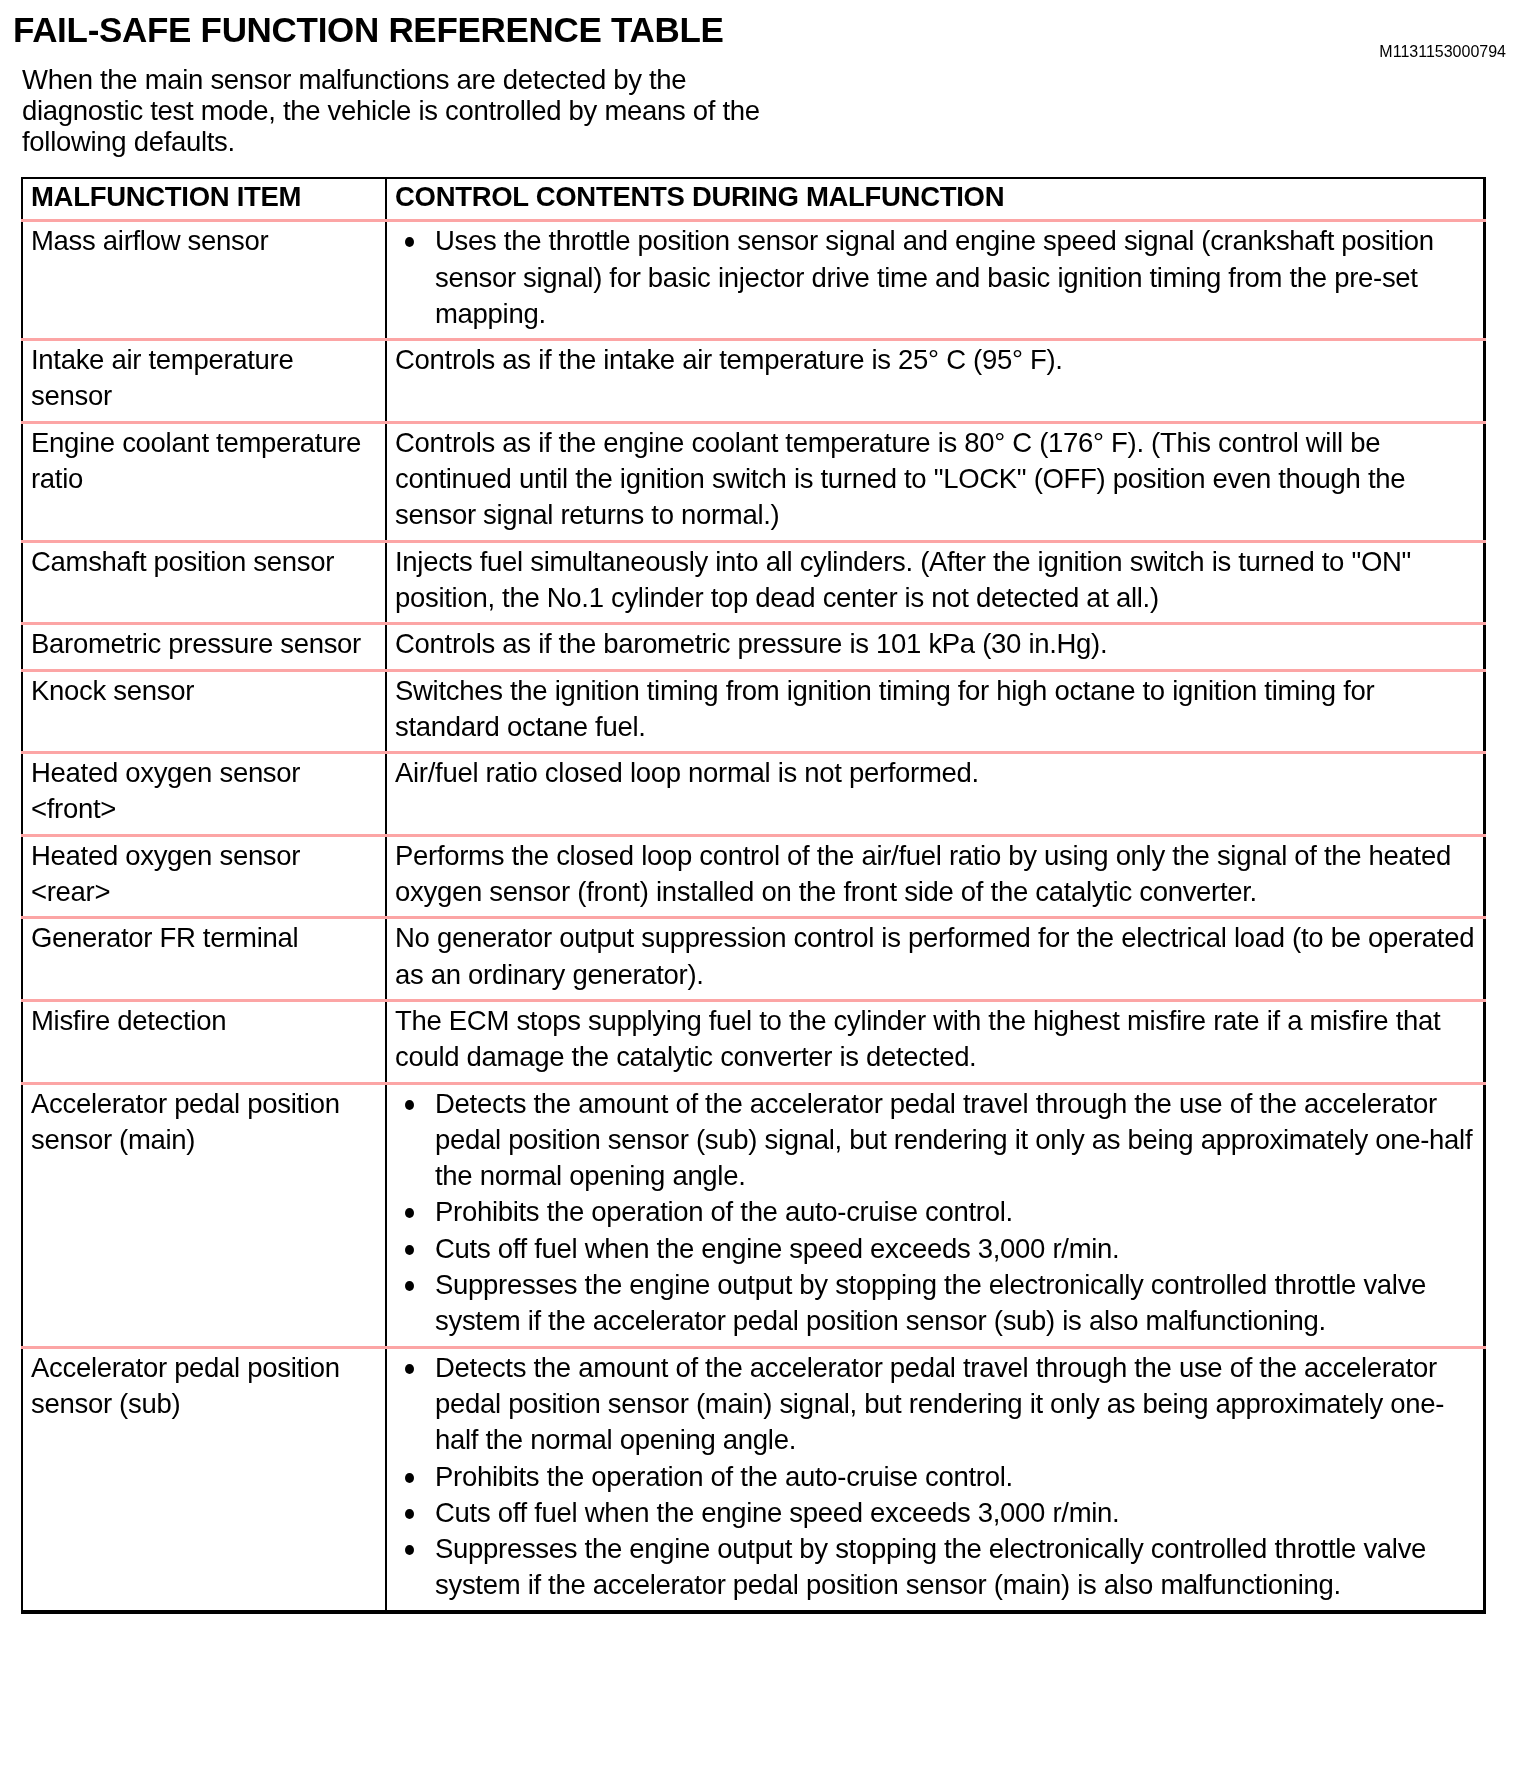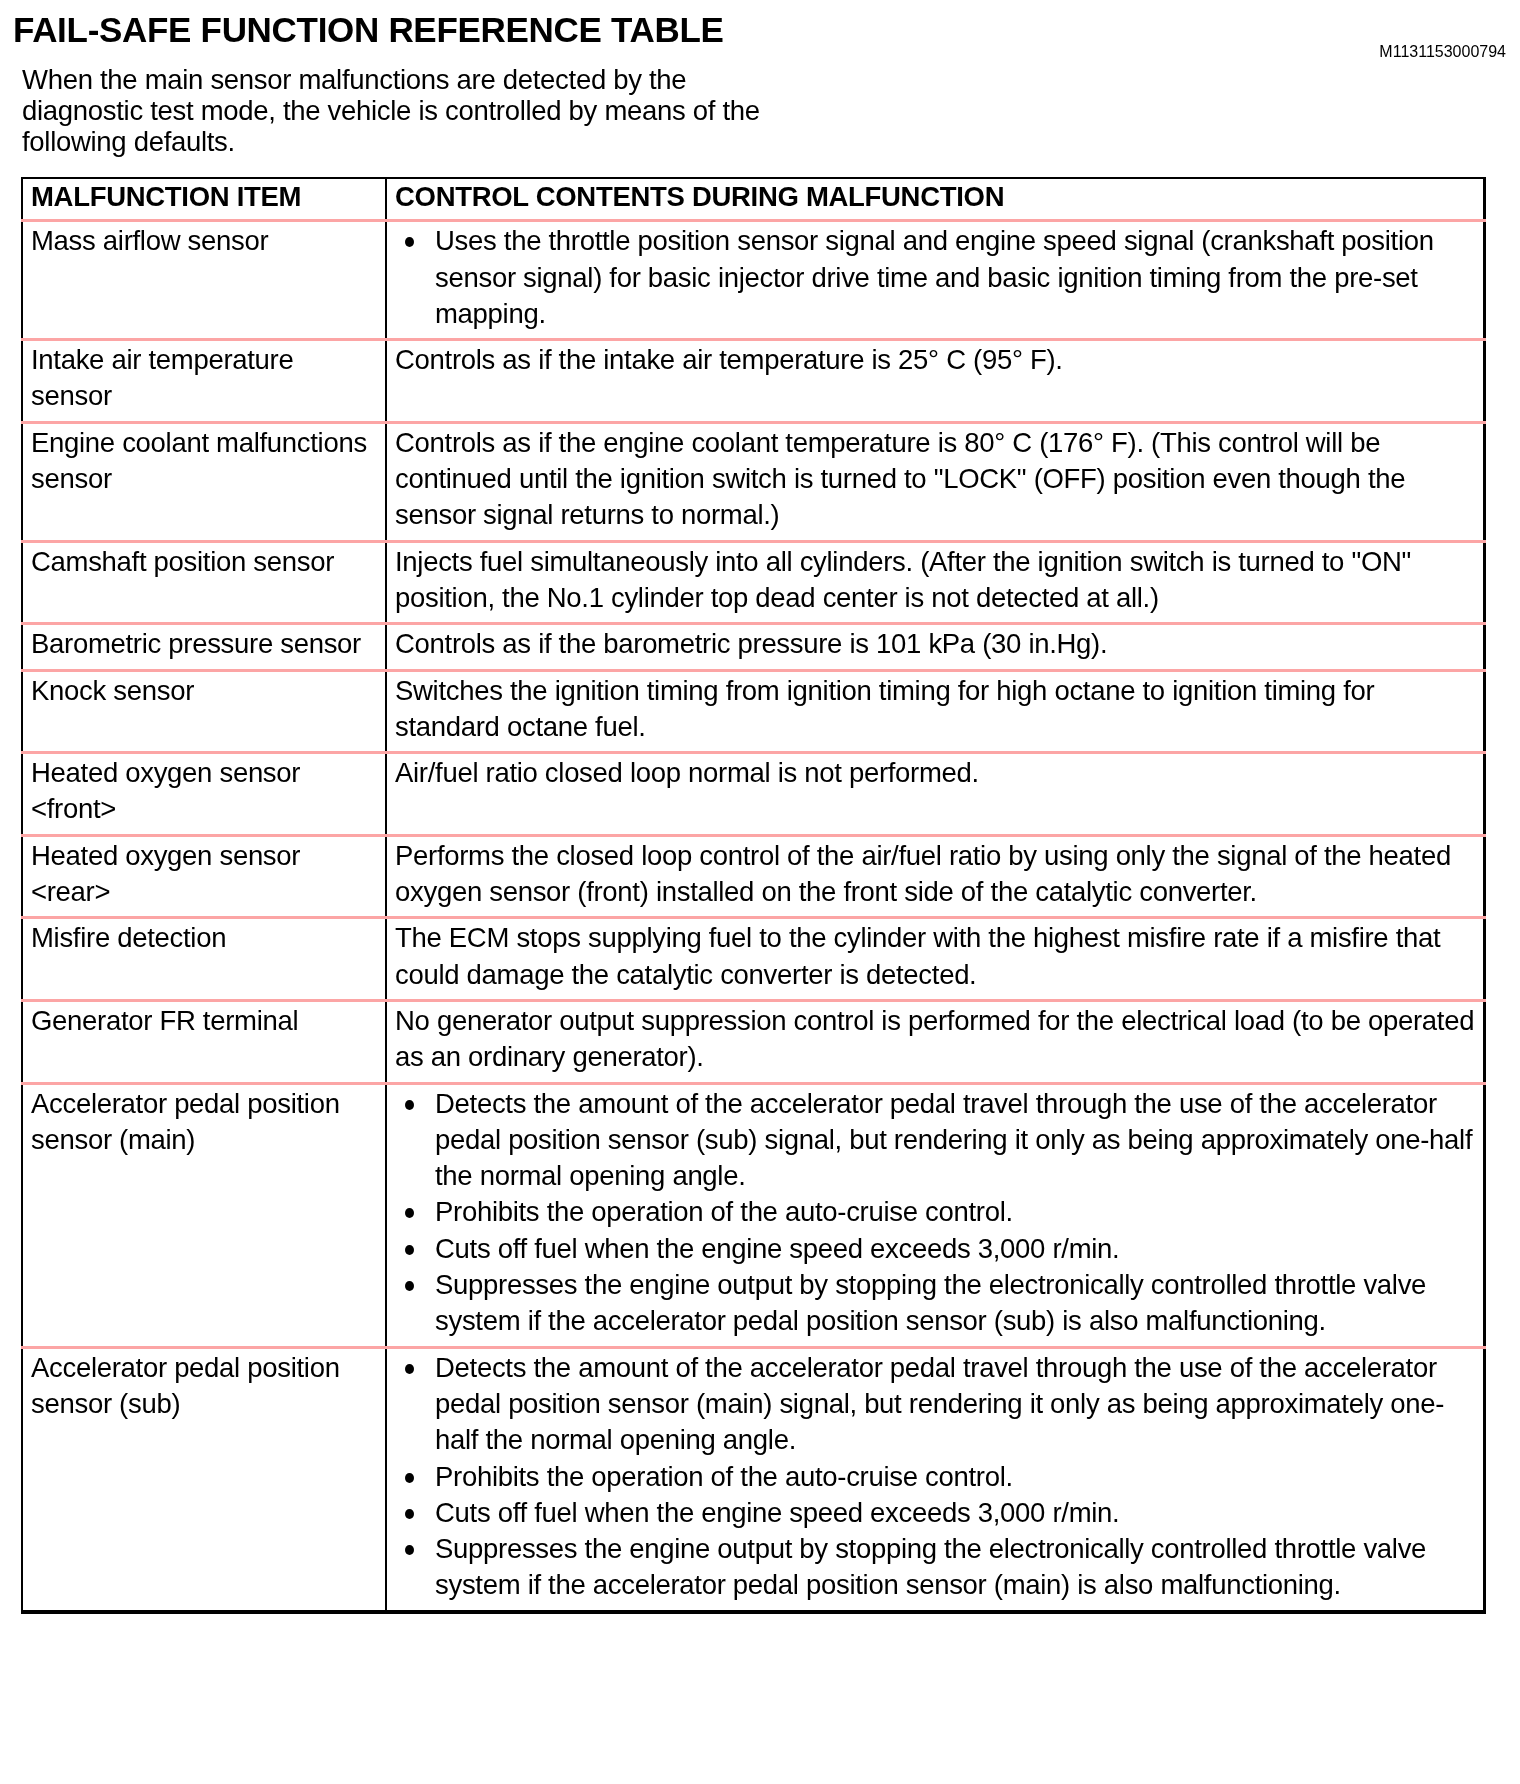--- a/index.html
+++ b/index.html
@@ -114,21 +114,21 @@
           <ul class="bullets">
             <li><span class="bullet-icon"></span><span>Uses the throttle position sensor signal and engine speed signal (crankshaft position sensor signal) for basic injector drive time and basic ignition timing from the pre-set mapping.</span></li>
           </ul>
         </td>
       </tr>
       <tr class="row">
         <td>Intake air temperature sensor</td>
         <td><span>Controls as if the intake air temperature is 25° C (95° F).</span></td>
       </tr>
       <tr class="row">
-        <td>Engine coolant malfunctions sensor</td>
+        <td>Engine coolant temperature ratio</td>
         <td><span>Controls as if the engine coolant temperature is 80° C (176° F). (This control will be continued until the ignition switch is turned to "LOCK" (OFF) position even though the sensor signal returns to normal.)</span></td>
       </tr>
       <tr class="row">
         <td>Camshaft position sensor</td>
         <td><span>Injects fuel simultaneously into all cylinders. (After the ignition switch is turned to "ON" position, the No.1 cylinder top dead center is not detected at all.)</span></td>
       </tr>
       <tr class="row">
         <td>Barometric pressure sensor</td>
         <td><span>Controls as if the barometric pressure is 101 kPa (30 in.Hg).</span></td>
       </tr>
@@ -138,26 +138,26 @@
       </tr>
       <tr class="row">
         <td>Heated oxygen sensor &lt;front&gt;</td>
         <td><span>Air/fuel ratio closed loop normal is not performed.</span></td>
       </tr>
       <tr class="row">
         <td>Heated oxygen sensor &lt;rear&gt;</td>
         <td><span>Performs the closed loop control of the air/fuel ratio by using only the signal of the heated oxygen sensor (front) installed on the front side of the catalytic converter.</span></td>
       </tr>
       <tr class="row">
+        <td>Generator FR terminal</td>
+        <td><span>No generator output suppression control is performed for the electrical load (to be operated as an ordinary generator).</span></td>
+      </tr>
+      <tr class="row">
         <td>Misfire detection</td>
         <td><span>The ECM stops supplying fuel to the cylinder with the highest misfire rate if a misfire that could damage the catalytic converter is detected.</span></td>
-      </tr>
-      <tr class="row">
-        <td>Generator FR terminal</td>
-        <td><span>No generator output suppression control is performed for the electrical load (to be operated as an ordinary generator).</span></td>
       </tr>
       <tr class="row">
         <td>Accelerator pedal position sensor (main)</td>
         <td>
           <ul class="bullets">
             <li><span class="bullet-icon"></span><span>Detects the amount of the accelerator pedal travel through the use of the accelerator pedal position sensor (sub) signal, but rendering it only as being approximately one-half the normal opening angle.</span></li>
             <li><span class="bullet-icon"></span><span>Prohibits the operation of the auto-cruise control.</span></li>
             <li><span class="bullet-icon"></span><span>Cuts off fuel when the engine speed exceeds 3,000 r/min.</span></li>
             <li><span class="bullet-icon"></span><span>Suppresses the engine output by stopping the electronically controlled throttle valve system if the accelerator pedal position sensor (sub) is also malfunctioning.</span></li>
           </ul>

